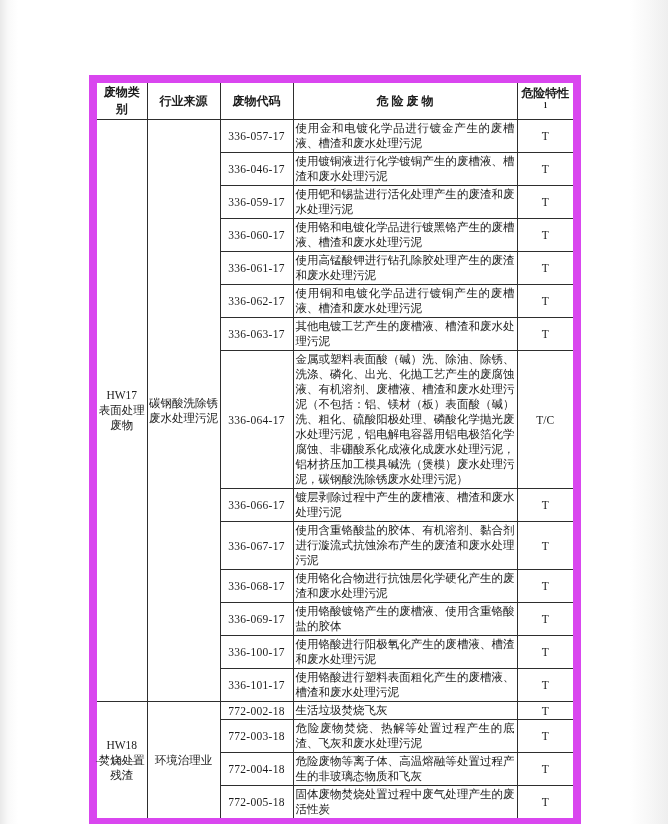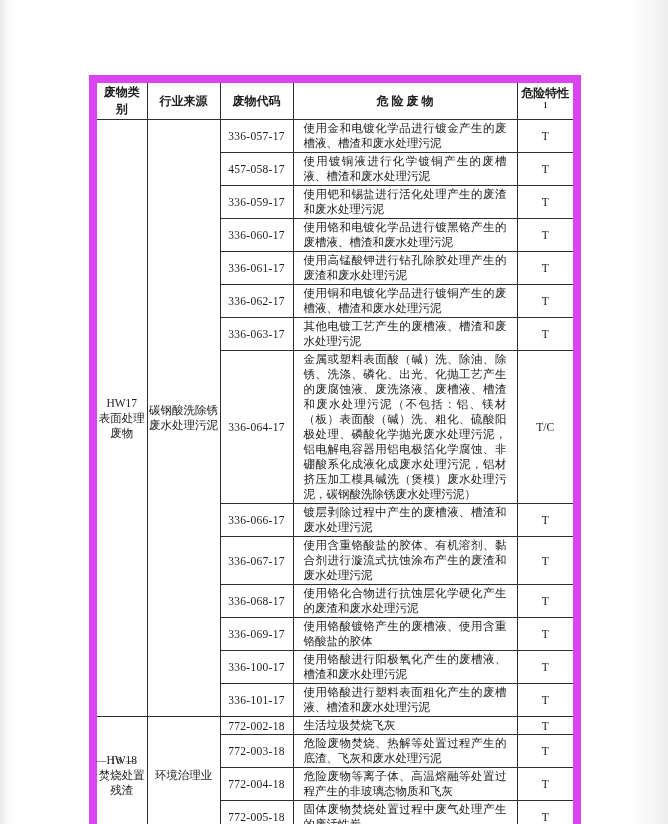--- a/index.html
+++ b/index.html
@@ -9,21 +9,21 @@
     font-family:"Liberation Serif","DejaVu Serif",serif;
     color:#1c1c1c;
   }
   .table-wrap{position:absolute;left:89px;top:75px;width:486px;}
   table{border-collapse:collapse;table-layout:fixed;width:484px;border:8px solid #d946ef;}
   th,td{border:1px solid #2e2e2e;}
   th{font-size:12px;font-weight:700;height:22px;padding:1px 2px;text-align:center;}
   td{font-size:11.5px;vertical-align:middle;}
   .cat,.ind{text-align:center;line-height:15px;padding:2px 1px;}
   .code{text-align:center;letter-spacing:.3px;white-space:nowrap;}
-  .desc{text-align:justify;text-justify:inter-character;line-height:15px;padding:1px 10px;}
+  .desc{text-align:justify;text-justify:inter-character;line-height:15px;padding:1px 2px;}
   .haz{text-align:center;}
   sup.note{font-size:7.5px;vertical-align:super;line-height:0;}
   .page-number{position:absolute;left:96px;top:755px;font-size:10px;letter-spacing:1px;color:#2e2e2e;}
 </style>
 </head>
 <body>
 
 <div class="table-wrap">
   <table>
     <colgroup>
@@ -48,21 +48,21 @@
             <div>HW17</div>
             <div>表面处理</div>
             <div>废物</div>
           </td>
           <td class="ind" rowspan="14">碳钢酸洗除锈废水处理污泥</td>
           <td class="code">336-057-17</td>
           <td class="desc">使用金和电镀化学品进行镀金产生的废槽液、槽渣和废水处理污泥</td>
           <td class="haz">T</td>
         </tr>
         <tr>
-          <td class="code">457-058-17</td>
+          <td class="code">336-046-17</td>
           <td class="desc">使用镀铜液进行化学镀铜产生的废槽液、槽渣和废水处理污泥</td>
           <td class="haz">T</td>
         </tr>
         <tr>
           <td class="code">336-059-17</td>
           <td class="desc">使用钯和锡盐进行活化处理产生的废渣和废水处理污泥</td>
           <td class="haz">T</td>
         </tr>
         <tr>
           <td class="code">336-060-17</td>
@@ -79,21 +79,21 @@
           <td class="desc">使用铜和电镀化学品进行镀铜产生的废槽液、槽渣和废水处理污泥</td>
           <td class="haz">T</td>
         </tr>
         <tr>
           <td class="code">336-063-17</td>
           <td class="desc">其他电镀工艺产生的废槽液、槽渣和废水处理污泥</td>
           <td class="haz">T</td>
         </tr>
         <tr>
           <td class="code">336-064-17</td>
-          <td class="desc">金属或塑料表面酸（碱）洗、除油、除锈、洗涤、磷化、出光、化抛工艺产生的废腐蚀液、废洗涤液、废槽液、槽渣和废水处理污泥（不包括：铝、镁材（板）表面酸（碱）洗、粗化、硫酸阳极处理、磷酸化学抛光废水处理污泥，铝电解电容器用铝电极箔化学腐蚀、非硼酸系化成液化成废水处理污泥，铝材挤压加工模具碱洗（煲模）废水处理污泥，碳钢酸洗除锈废水处理污泥）</td>
+          <td class="desc">金属或塑料表面酸（碱）洗、除油、除锈、洗涤、磷化、出光、化抛工艺产生的废腐蚀液、有机溶剂、废槽液、槽渣和废水处理污泥（不包括：铝、镁材（板）表面酸（碱）洗、粗化、硫酸阳极处理、磷酸化学抛光废水处理污泥，铝电解电容器用铝电极箔化学腐蚀、非硼酸系化成液化成废水处理污泥，铝材挤压加工模具碱洗（煲模）废水处理污泥，碳钢酸洗除锈废水处理污泥）</td>
           <td class="haz">T/C</td>
         </tr>
         <tr>
           <td class="code">336-066-17</td>
           <td class="desc">镀层剥除过程中产生的废槽液、槽渣和废水处理污泥</td>
           <td class="haz">T</td>
         </tr>
         <tr>
           <td class="code">336-067-17</td>
           <td class="desc">使用含重铬酸盐的胶体、有机溶剂、黏合剂进行漩流式抗蚀涂布产生的废渣和废水处理污泥</td>

